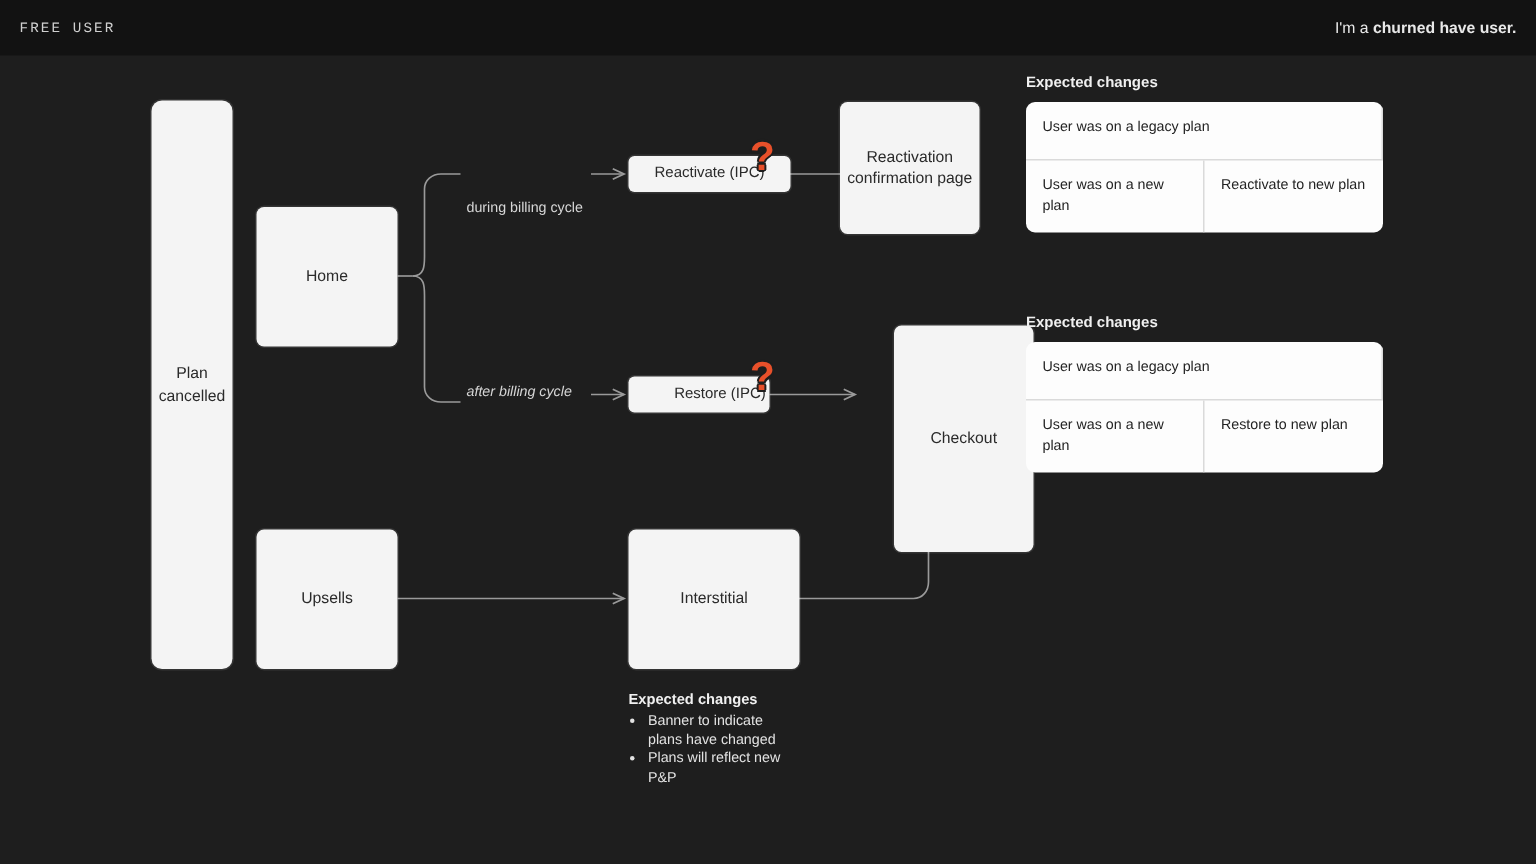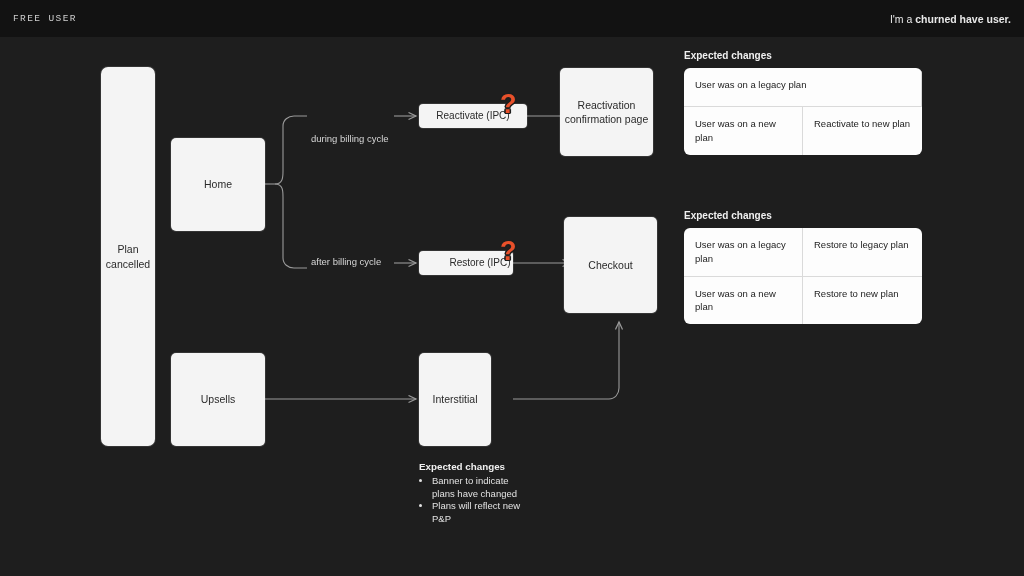--- a/index.html
+++ b/index.html
@@ -138,41 +138,41 @@
 
   <div class="node" style="left:171px;top:101px;width:94px;height:93px;">
     <span>Home</span>
   </div>
 
   <div class="node" style="left:171px;top:316px;width:94px;height:93px;">
     <span>Upsells</span>
   </div>
 
   <div class="edge-label" style="left:311px;top:72px;margin-top:24px;">during billing cycle</div>
-  <div class="edge-label" style="left:311px;top:219px;">after billing cycle</div>
+  <div class="edge-label" style="left:311px;top:219px;font-style:italic;">after billing cycle</div>
 
   <div class="node pill" style="left:419px;top:67px;width:108px;height:24px;">
     <span>Reactivate (IPC)</span>
   </div>
   <div class="qbadge" style="left:500px;top:54px;">?</div>
 
   <div class="node pill" style="left:419px;top:214px;width:94px;height:24px;padding-left:28px;">
     <span>Restore (IPC)</span>
   </div>
   <div class="qbadge" style="left:500px;top:201px;">?</div>
 
   <div class="node" style="left:560px;top:31px;width:93px;height:88px;padding:0 0;">
     <span>Reactivation confirmation page</span>
   </div>
 
-  <div class="node" style="left:564px;top:180px;width:93px;height:96px;">
+  <div class="node" style="left:596px;top:180px;width:93px;height:151px;">
     <span>Checkout</span>
   </div>
 
-  <div class="node" style="left:419px;top:316px;width:72px;height:93px;text-align:center;">
+  <div class="node" style="left:419px;top:316px;width:114px;height:93px;text-align:center;">
     <span>Interstitial</span>
   </div>
 
   <div class="panel" style="left:684px;top:13px;">
     <div class="panel-title">Expected changes</div>
     <div class="tbl">
       <div class="trow">
         <div class="tcell left">User was on a legacy plan</div>
       </div>
       <div class="trow">
@@ -180,21 +180,20 @@
         <div class="tcell">Reactivate to new plan</div>
       </div>
     </div>
   </div>
 
   <div class="panel" style="left:684px;top:173px;">
     <div class="panel-title">Expected changes</div>
     <div class="tbl">
       <div class="trow">
         <div class="tcell left">User was on a legacy plan</div>
-        <div class="tcell">Restore to legacy plan</div>
       </div>
       <div class="trow">
         <div class="tcell left">User was on a new plan</div>
         <div class="tcell">Restore to new plan</div>
       </div>
     </div>
   </div>
 
   <div class="notes" style="left:419px;top:424px;">
     <div class="notes-title">Expected changes</div>

